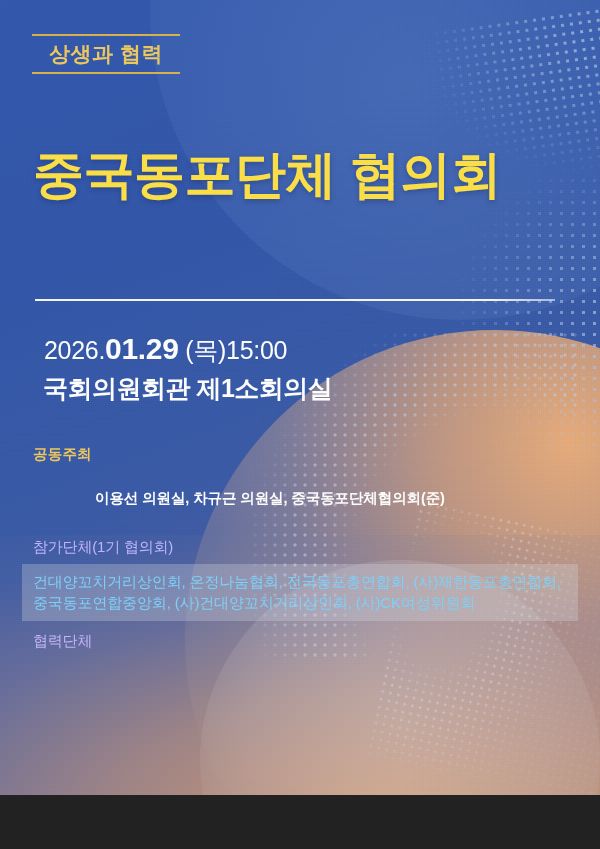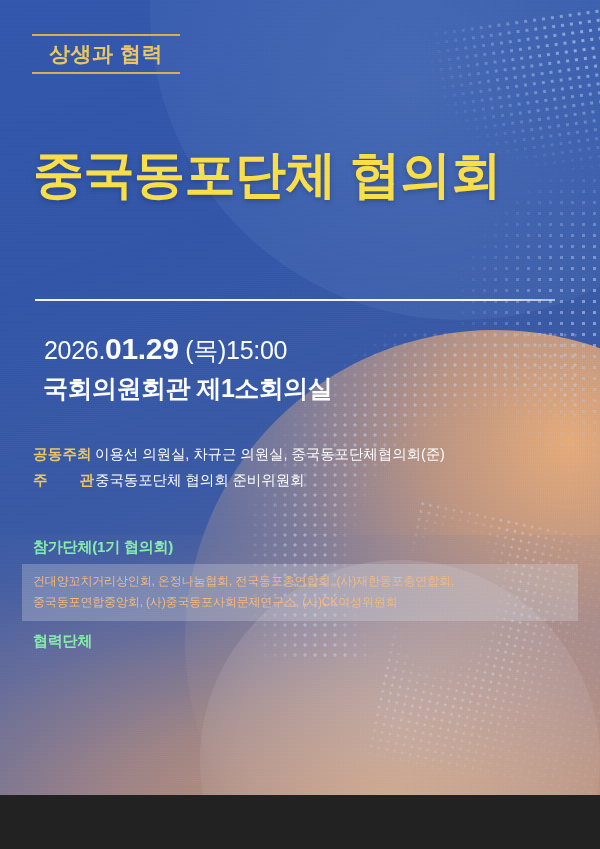--- a/index.html
+++ b/index.html
@@ -224,48 +224,49 @@
     letter-spacing: 0.2px;
     width: 62px;
     flex: 0 0 62px;
   }
   .host-label.spaced {
     letter-spacing: 14px;
   }
   .host-value {
     color: #ffffff;
     font-size: 14.5px;
-    font-weight: 400;
+    font-weight: 700;
     letter-spacing: -0.1px;
+    margin-top: 44px;
   }
 
   
   .section {
     position: absolute;
     left: 0;
     width: 100%;
   }
   .section-head {
     margin-left: 33px;
-    color: #86efac;
+    color: #c4b5fd;
     font-size: 15px;
-    font-weight: 700;
+    font-weight: 400;
     letter-spacing: -0.2px;
     line-height: 22px;
   }
   .section-band {
     margin-top: 6px;
     margin-left: 22px;
     margin-right: 22px;
     background: rgba(214,217,226,0.30);
     padding: 7px 11px 8px 11px;
   }
   .section-band .orow {
-    color: #fdba74;
-    font-size: 12px;
+    color: #7dd3fc;
+    font-size: 15px;
     font-weight: 500;
     line-height: 21px;
     letter-spacing: -0.15px;
     white-space: nowrap;
   }
 
   .sec-participants { top: 536px; }
   .sec-partners     { top: 630px; }
   .sec-agencies     { top: 728px; }
 </style>
@@ -304,31 +305,27 @@
     <div class="datetime">
       <span>2026.</span><span class="big">01.29</span><span> (목)15:00</span>
     </div>
     <div class="venue">국회의원회관 제1소회의실</div>
 
     <div class="hosts">
       <div class="host-row">
         <span class="host-label">공동주최</span>
         <span class="host-value">이용선 의원실, 차규근 의원실, 중국동포단체협의회(준)</span>
       </div>
-      <div class="host-row">
-        <span class="host-label spaced">주 관</span>
-        <span class="host-value">중국동포단체 협의회 준비위원회</span>
-      </div>
     </div>
 
     <div class="section sec-participants">
       <div class="section-head">참가단체(1기 협의회)</div>
       <div class="section-band">
         <div class="orow">건대양꼬치거리상인회, 온정나눔협회, 전국동포총연합회, (사)재한동포총연합회,</div>
-        <div class="orow">중국동포연합중앙회, (사)중국동포사회문제연구소, (사)CK여성위원회</div>
+        <div class="orow">중국동포연합중앙회, (사)건대양꼬치거리상인회, (사)CK여성위원회</div>
       </div>
     </div>
 
     <div class="section sec-partners">
       <div class="section-head">협력단체</div>
     </div>
 
 
   </div>
 

